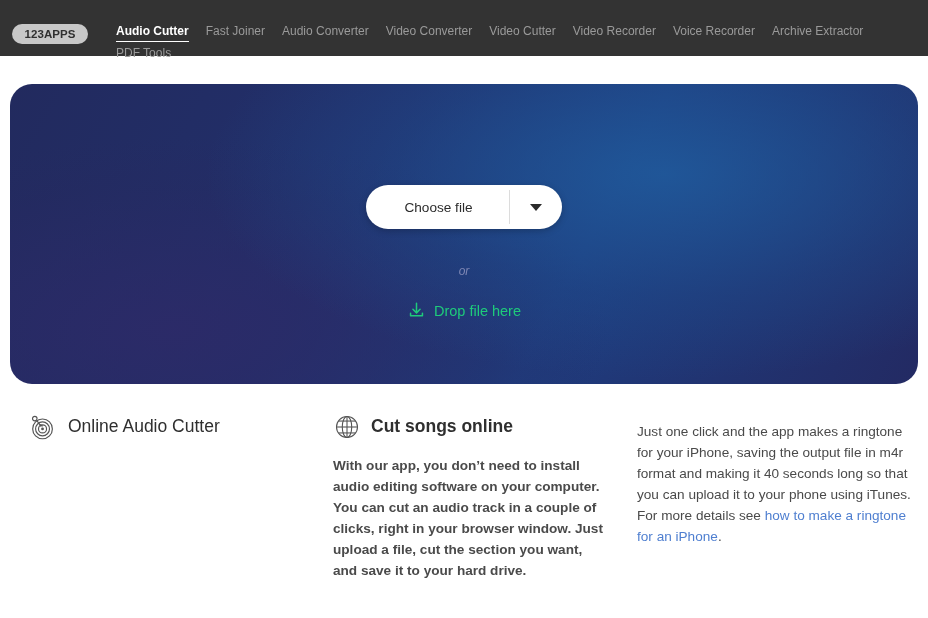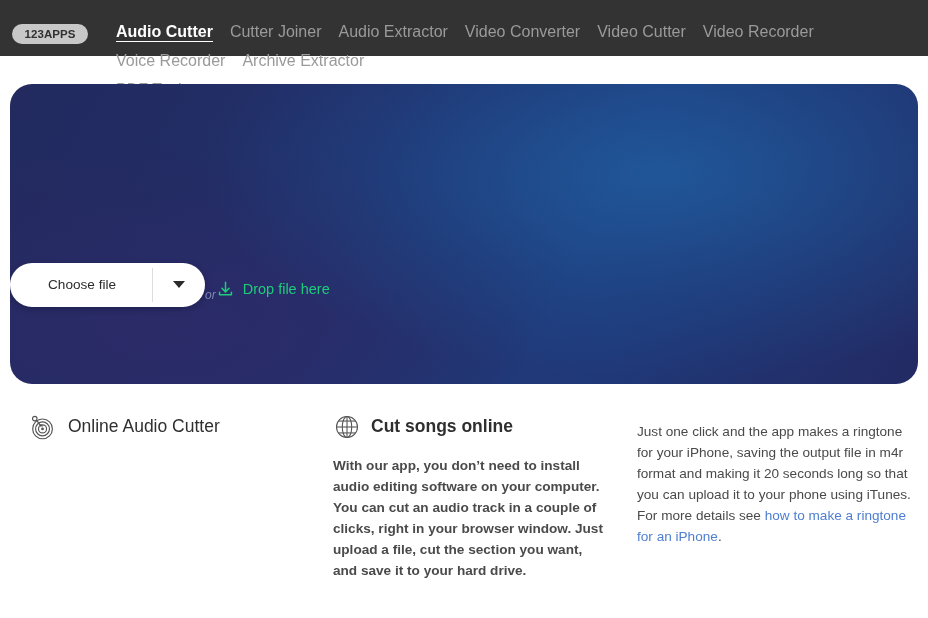--- a/index.html
+++ b/index.html
@@ -46,24 +46,24 @@
   #nav {
     margin-left: 28px;
     display: flex;
     flex-wrap: wrap;
     align-content: flex-start;
     width: 800px;
   }
 
   .nav-item {
     color: #9a9a9a;
-    font-size: 16px;
+    font-size: 12px;
     line-height: 17px;
     margin-right: 17px;
-    margin-bottom: 12px;
+    margin-bottom: 5px;
     cursor: pointer;
     white-space: nowrap;
     text-decoration: none;
     position: relative;
   }
 
   .nav-item.active {
     color: #ffffff;
     font-weight: bold;
   }
@@ -92,22 +92,24 @@
       radial-gradient(ellipse 70% 95% at 72% 30%, rgba(32,94,160,0.78) 0%, rgba(30,80,145,0.40) 42%, rgba(30,70,130,0.0) 72%),
       radial-gradient(ellipse 60% 80% at 18% 82%, rgba(45,42,104,0.85) 0%, rgba(40,40,95,0.25) 60%, rgba(40,40,95,0) 80%),
       linear-gradient(118deg, #222a5e 0%, #22306c 38%, #1f3c7e 62%, #232a63 100%);
   }
 
   #hero-inner {
     position: absolute;
     top: 0; left: 0;
     width: 100%; height: 100%;
     display: flex;
+    flex-direction: column;
     align-items: center;
     padding-top: 101px;
+    gap: 14px;
   }
 
   #choose-file-group {
     display: flex;
     align-items: stretch;
     background: #ffffff;
     border-radius: 26px;
     height: 44px;
     box-shadow: 0 2px 7px rgba(0,0,0,0.22);
     overflow: hidden;
@@ -221,22 +223,22 @@
     cursor: pointer;
   }
 </style>
 </head>
 <body>
 
 <div id="header">
   <div id="logo">123APPS</div>
   <nav id="nav">
     <a class="nav-item active">Audio Cutter</a>
-    <a class="nav-item">Cutter Joiner</a>
-    <a class="nav-item">Audio Extractor</a>
+    <a class="nav-item">Fast Joiner</a>
+    <a class="nav-item">Audio Converter</a>
     <a class="nav-item">Video Converter</a>
     <a class="nav-item">Video Cutter</a>
     <a class="nav-item">Video Recorder</a>
     <a class="nav-item">Voice Recorder</a>
     <a class="nav-item">Archive Extractor</a>
     <span class="nav-break"></span>
     <a class="nav-item">PDF Tools</a>
   </nav>
 </div>
 
@@ -292,17 +294,17 @@
         <path d="M6.6 22.8h18.8"></path>
         <path d="M16 4v24"></path>
       </svg>
       <div class="feature-title">Cut songs online</div>
     </div>
     <p class="feature-body">With our app, you don’t need to install audio editing software on your computer. You can cut an audio track in a couple of clicks, right in your browser window. Just upload a file, cut the section you want, and save it to your hard drive.</p>
   </div>
 
   <div class="feature-col">
     <p class="feature-body">
-      <span>Just one click and the app makes a ringtone for your iPhone, saving the output file in m4r format and making it 20 seconds long so that you can upload it to your phone using iTunes. For more details see </span><a class="feature-link">how to make a ringtone for an iPhone</a><span>.</span>
+      <span>Just one click and the app makes a ringtone for your iPhone, saving the output file in m4r format and making it 40 seconds long so that you can upload it to your phone using iTunes. For more details see </span><a class="feature-link">how to make a ringtone for an iPhone</a><span>.</span>
     </p>
   </div>
 
 </div>
 
 </body></html>

